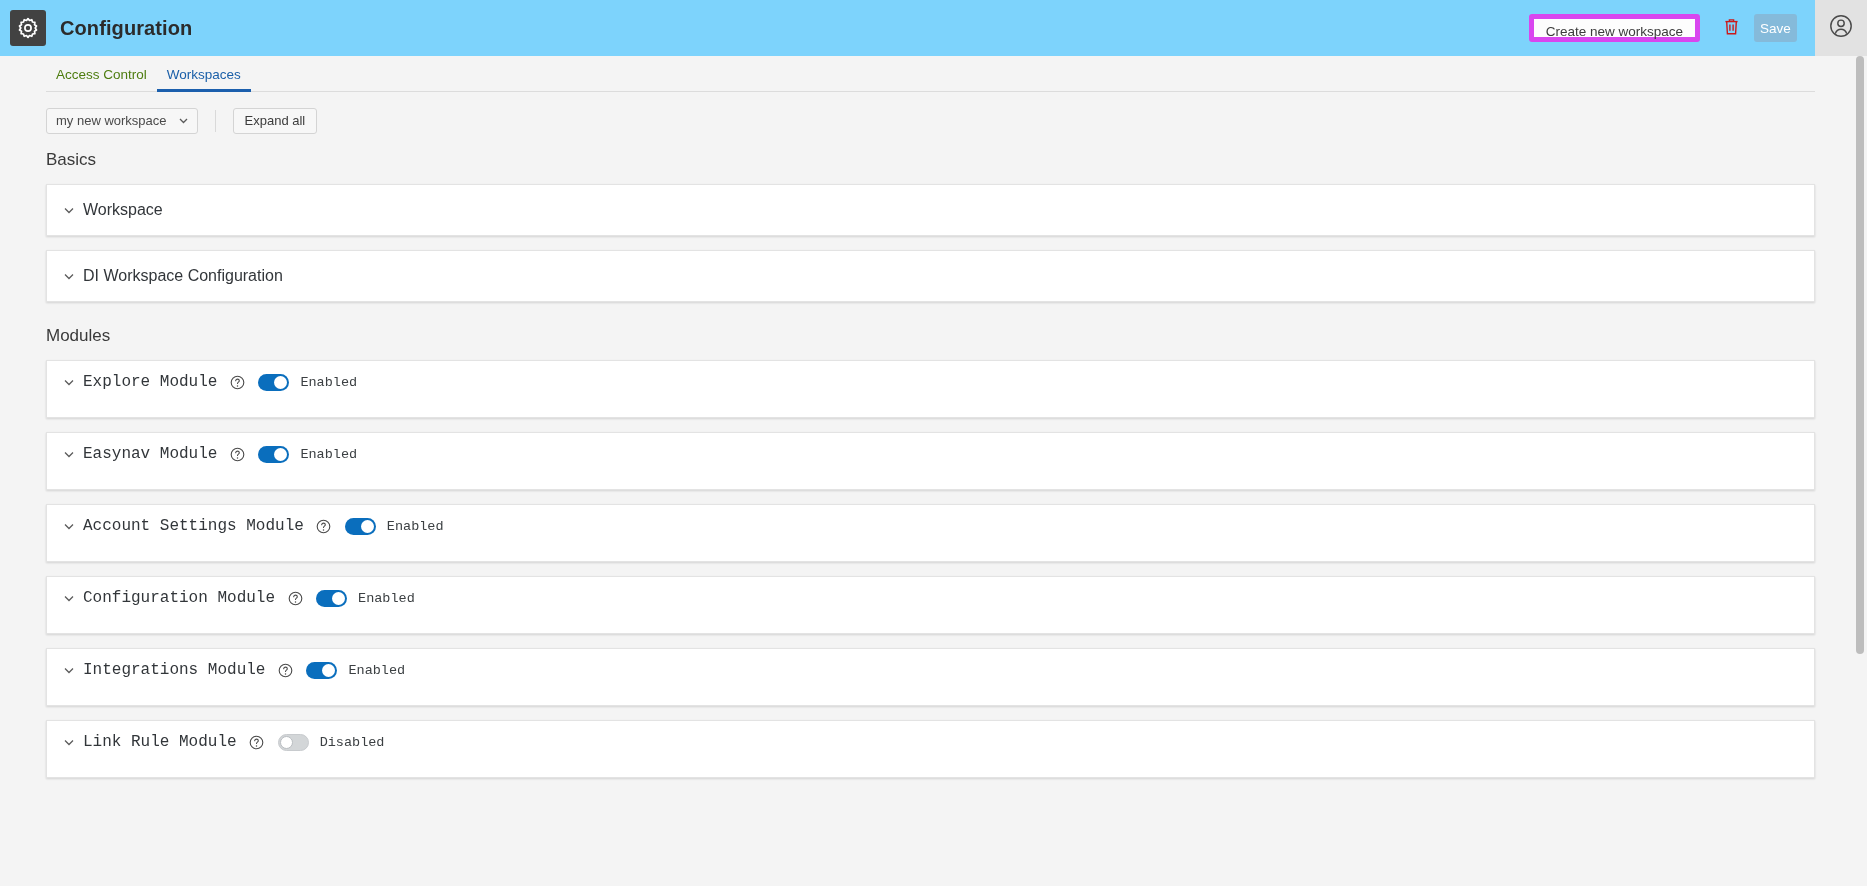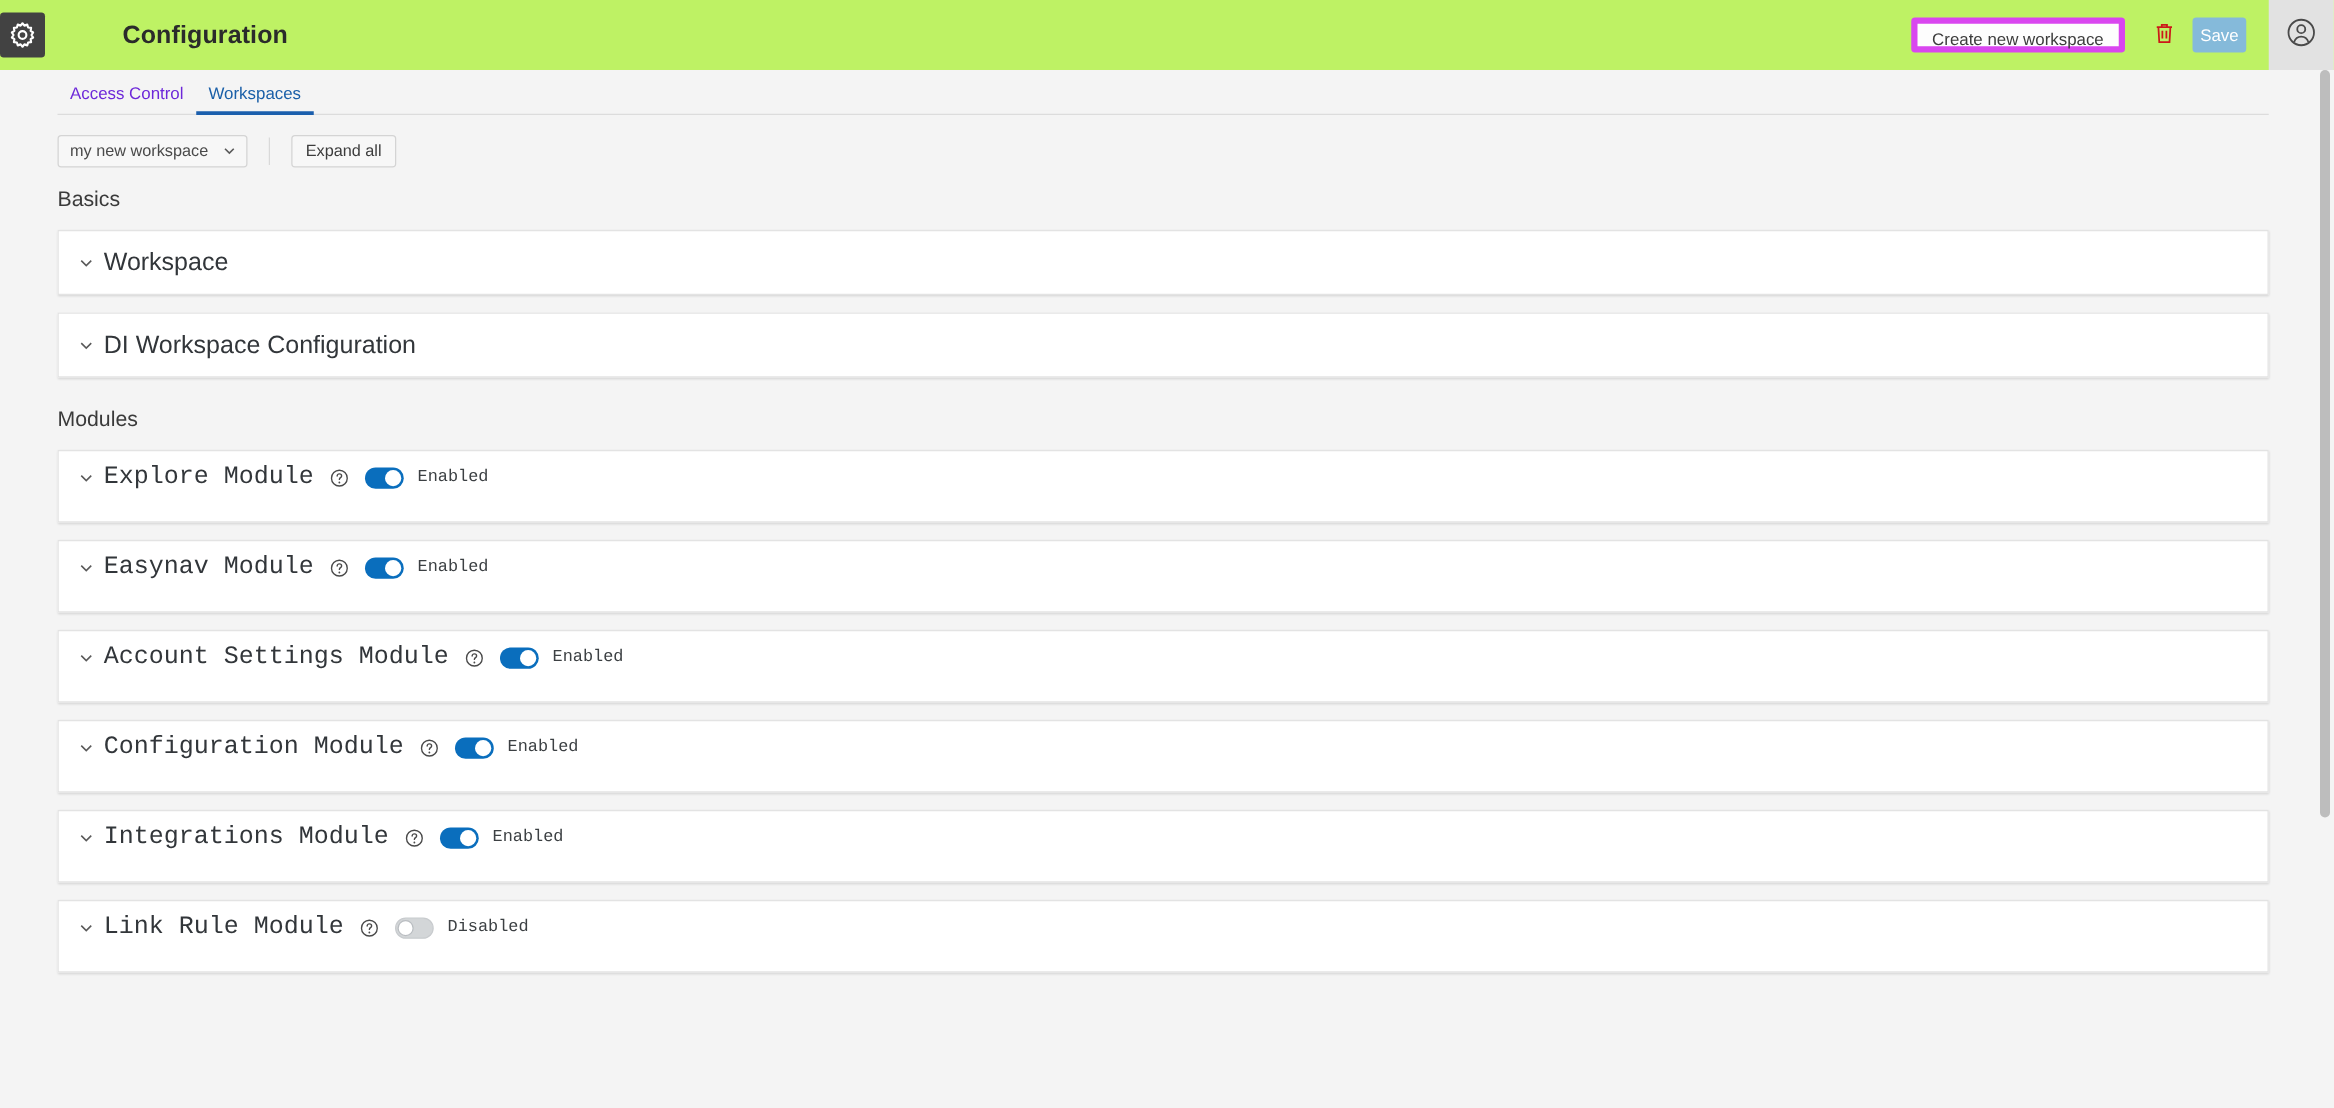--- a/index.html
+++ b/index.html
@@ -18,24 +18,24 @@
     width: 1867px;
     height: 886px;
     background: #f4f4f4;
     overflow: hidden;
   }
 
   
   .header {
     position: relative;
     height: 56px;
-    background: #bef264;
+    background: #7dd3fc;
     display: flex;
     align-items: center;
-    gap: 48px;
+    padding-left: 10px;
   }
   .app-icon {
     width: 36px; height: 36px;
     background: #424242;
     border-radius: 3px;
     display: flex; align-items: center; justify-content: center;
     flex: 0 0 auto;
   }
   .app-icon svg { display:block; }
   .app-title {
@@ -103,21 +103,21 @@
   .tabs {
     display: flex;
     align-items: flex-end;
     height: 36px;
     gap: 0px;
     border-bottom: 1px solid #dcdcdc;
     width: 1769px;
   }
   .tab {
     font-size: 13.5px;
-    color: #6d28d9;
+    color: #4d7c0f;
     padding: 0 10px 9px 10px;
     cursor: pointer;
     position: relative;
     line-height: 14px;
     white-space: nowrap;
   }
   .tab.active {
     color: #1a5fa8;
   }
   .tab.active::after {
@@ -209,21 +209,21 @@
   }
   .card.module .card-head { height: 38px; padding-top: 4px; font-family: Liberation Mono, monospace; }
 
   .chev-toggle {
     width: 18px; height: 18px;
     display: flex; align-items: center; justify-content: center;
     cursor: pointer;
     flex: 0 0 auto;
   }
   .card-title {
-    font-size: 20px;
+    font-size: 16px;
     color: #32363a;
     margin-left: 5px;
     white-space: nowrap;
     line-height: 18px;
   }
   .help-icon {
     margin-left: 12px;
     width: 16px; height: 16px;
     display: flex; align-items: center; justify-content: center;
     cursor: pointer;

